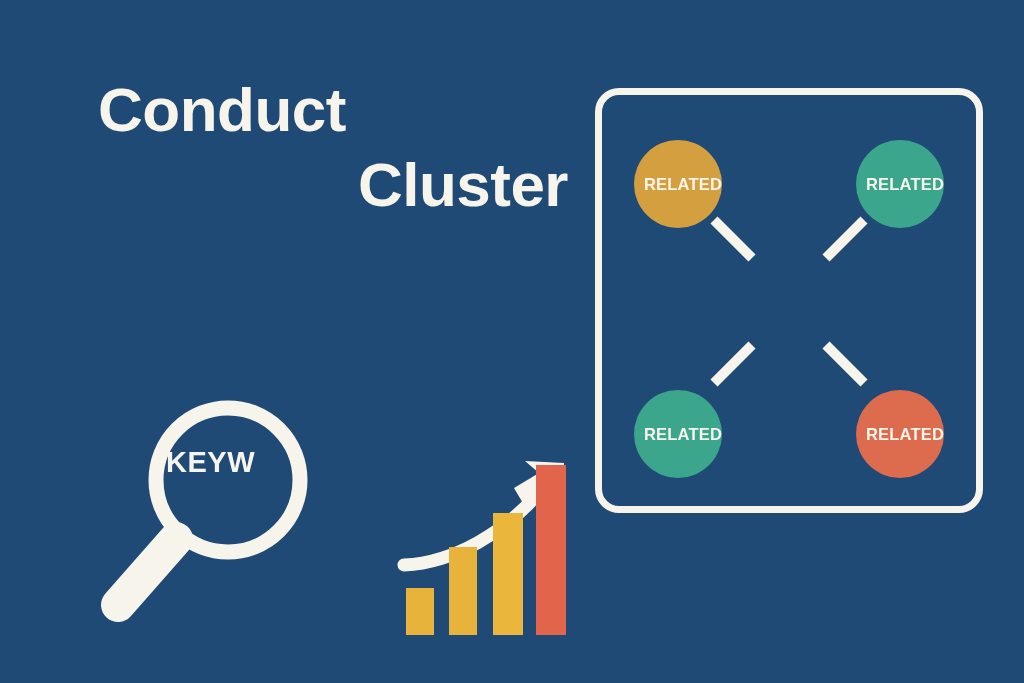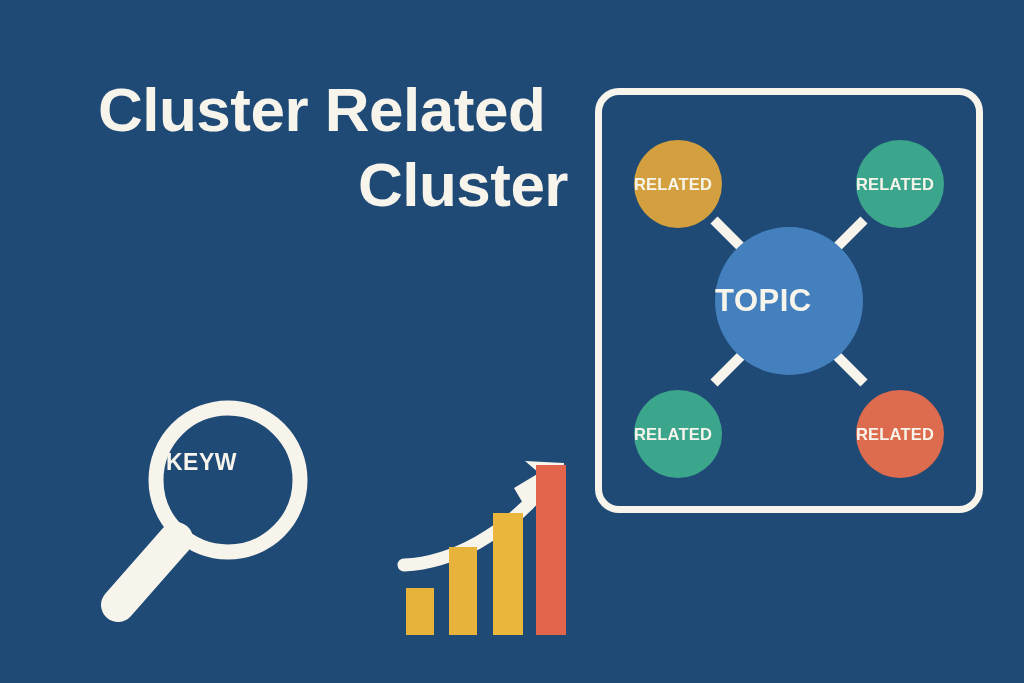--- a/index.html
+++ b/index.html
@@ -49,21 +49,21 @@
   }
   .mag-svg { display: block; }
   #mag-word {
     position: absolute;
     left: 78px;
     top: 48px;
     width: 124px;
     height: 44px;
     overflow: hidden;
     color: #f7f4ec;
-    font-size: 23px;
+    font-size: 29px;
     font-weight: bold;
     letter-spacing: 0.5px;
     line-height: 44px;
     white-space: nowrap;
     text-align: left;
   }
 
   
   #growth-chart {
     position: absolute;
@@ -92,21 +92,21 @@
   }
   #cluster-inner {
     position: absolute;
     inset: 0;
   }
   .node {
     position: absolute;
     border-radius: 50%;
     display: flex;
     align-items: center;
-    justify-content: flex-start;
+    justify-content: flex-end;
     color: #f7f4ec;
     font-weight: bold;
     z-index: 3;
     box-sizing: border-box;
   }
   .node-label {
     display: block;
     white-space: nowrap;
   }
   .node.satellite {
@@ -126,21 +126,21 @@
     inset: 0;
     z-index: 2;
   }
 </style>
 </head>
 <body>
 
 <div id="canvas">
 
   <div id="headline">
-    <span class="hl-line left">Cluster Related</span>
+    <span class="hl-line left">Conduct</span>
     <span class="hl-line">Cluster</span>
   </div>
 
   <div id="magnifier">
     <svg class="mag-svg" width="230" height="230" viewBox="0 0 230 230">
       <line x1="30" y1="213" x2="88" y2="147" stroke="#f7f4ec" stroke-width="34" stroke-linecap="round"></line>
       <circle cx="140" cy="88" r="72" fill="none" stroke="#f7f4ec" stroke-width="15"></circle>
     </svg>
     <div id="mag-word">KEYW</div>
   </div>
@@ -167,23 +167,20 @@
       </svg>
 
       <div class="node satellite" style="left:32px; top:45px; background:#d4a03f;">
         <span class="node-label">RELATED</span>
       </div>
 
       <div class="node satellite" style="left:254px; top:45px; background:#3ba68c;">
         <span class="node-label">RELATED</span>
       </div>
 
-      <div class="node center" style="left:113px; top:132px; background:#4480be;">
-        <span class="node-label">TOPIC</span>
-      </div>
 
       <div class="node satellite" style="left:32px; top:295px; background:#3ba68c;">
         <span class="node-label">RELATED</span>
       </div>
 
       <div class="node satellite" style="left:254px; top:295px; background:#dd6b4d;">
         <span class="node-label">RELATED</span>
       </div>
 
     </div>

